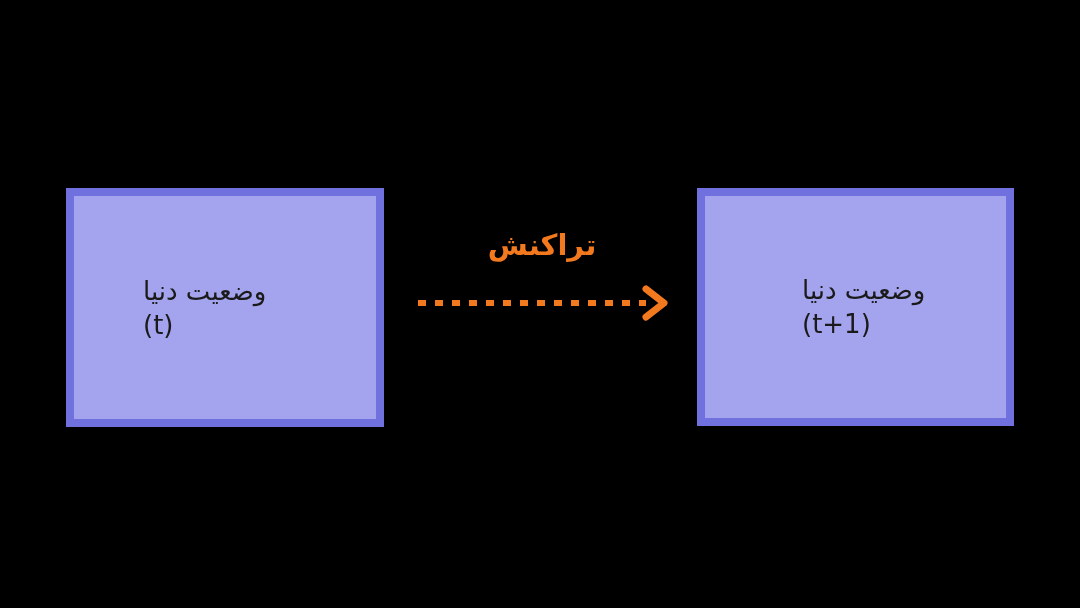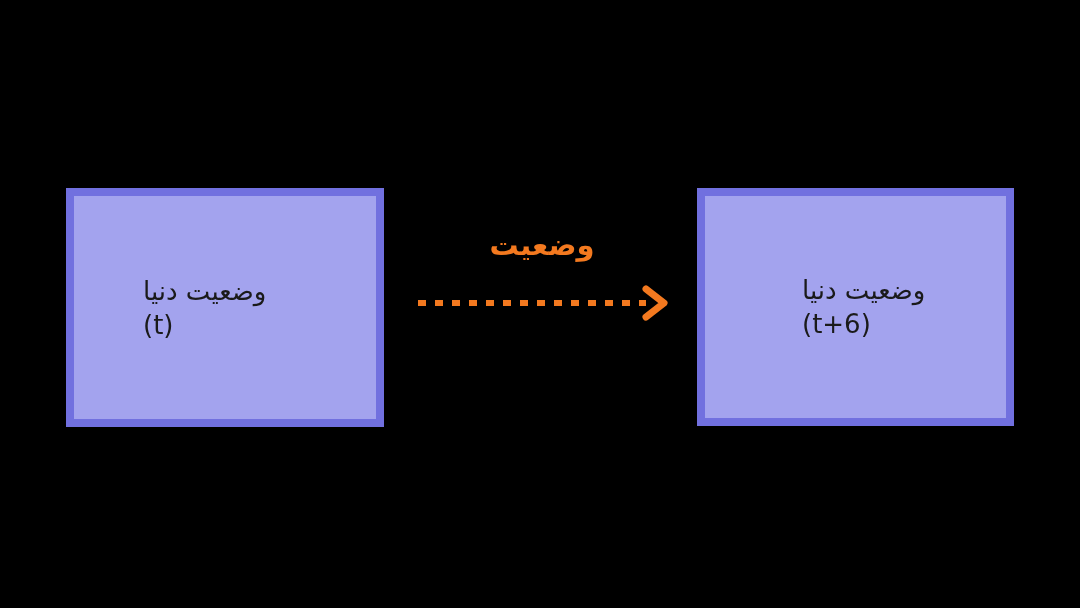--- a/index.html
+++ b/index.html
@@ -69,27 +69,27 @@
 
 <div class="canvas" style="background-color: rgb(0, 0, 0);">
 
   <div class="node node-left" style="background-color: rgb(163, 163, 238); border-color: rgb(113, 112, 223); color: rgb(26, 26, 26);">
     <div class="node-text">
       <div>وضعیت دنیا</div>
       <div>(t)</div>
     </div>
   </div>
 
-  <div class="edge-label" style="color: rgb(243, 121, 31);">وضعیت</div>
+  <div class="edge-label" style="color: rgb(243, 121, 31);">تراکنش</div>
 
   <svg class="edge-arrow" viewBox="0 0 270 46">
     <line x1="8" y1="23" x2="236" y2="23" stroke="#F3791F" stroke-width="6" stroke-dasharray="8 9"></line>
     <path d="M236 9 L254 23 L236 37" fill="none" stroke="#F3791F" stroke-width="7" stroke-linecap="round" stroke-linejoin="round"></path>
   </svg>
 
   <div class="node node-right" style="background-color: rgb(163, 163, 238); border-color: rgb(113, 112, 223); color: rgb(26, 26, 26);">
     <div class="node-text">
       <div>وضعیت دنیا</div>
-      <div>(t+6)</div>
+      <div>(t+1)</div>
     </div>
   </div>
 
 </div>
 
 </body></html>

